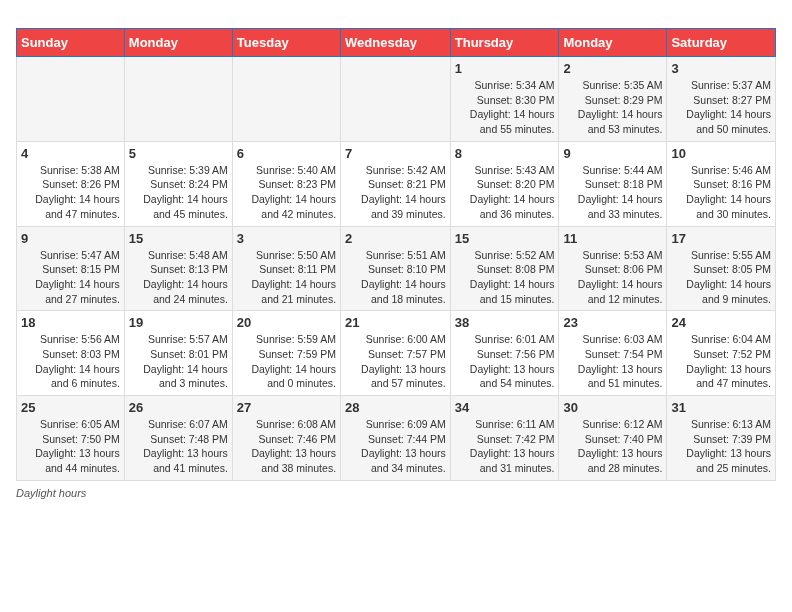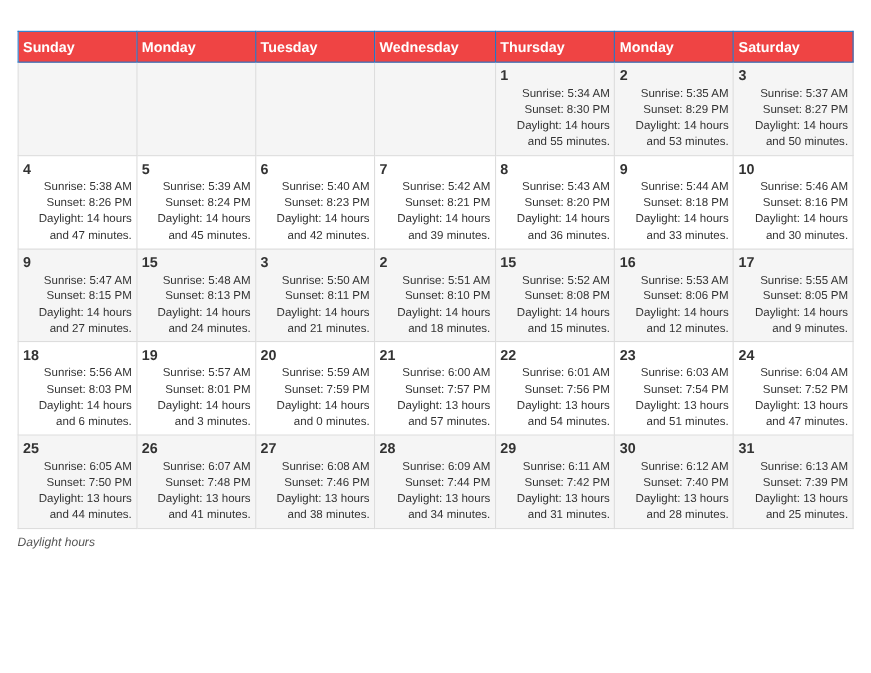--- a/index.html
+++ b/index.html
@@ -172,21 +172,21 @@
         </td>
         <td>
           <span class="day-number">2</span>
           <div class="day-info">Sunrise: 5:51 AM<br>Sunset: 8:10 PM<br>Daylight: 14 hours and 18 minutes.</div>
         </td>
         <td>
           <span class="day-number">15</span>
           <div class="day-info">Sunrise: 5:52 AM<br>Sunset: 8:08 PM<br>Daylight: 14 hours and 15 minutes.</div>
         </td>
         <td>
-          <span class="day-number">16</span>
+          <span class="day-number">11</span>
           <div class="day-info">Sunrise: 5:53 AM<br>Sunset: 8:06 PM<br>Daylight: 14 hours and 12 minutes.</div>
         </td>
         <td>
           <span class="day-number">17</span>
           <div class="day-info">Sunrise: 5:55 AM<br>Sunset: 8:05 PM<br>Daylight: 14 hours and 9 minutes.</div>
         </td>
       </tr>
       <tr>
         <td>
           <span class="day-number">18</span>
@@ -198,21 +198,21 @@
         </td>
         <td>
           <span class="day-number">20</span>
           <div class="day-info">Sunrise: 5:59 AM<br>Sunset: 7:59 PM<br>Daylight: 14 hours and 0 minutes.</div>
         </td>
         <td>
           <span class="day-number">21</span>
           <div class="day-info">Sunrise: 6:00 AM<br>Sunset: 7:57 PM<br>Daylight: 13 hours and 57 minutes.</div>
         </td>
         <td>
-          <span class="day-number">22</span>
+          <span class="day-number">38</span>
           <div class="day-info">Sunrise: 6:01 AM<br>Sunset: 7:56 PM<br>Daylight: 13 hours and 54 minutes.</div>
         </td>
         <td>
           <span class="day-number">23</span>
           <div class="day-info">Sunrise: 6:03 AM<br>Sunset: 7:54 PM<br>Daylight: 13 hours and 51 minutes.</div>
         </td>
         <td>
           <span class="day-number">24</span>
           <div class="day-info">Sunrise: 6:04 AM<br>Sunset: 7:52 PM<br>Daylight: 13 hours and 47 minutes.</div>
         </td>
@@ -228,21 +228,21 @@
         </td>
         <td>
           <span class="day-number">27</span>
           <div class="day-info">Sunrise: 6:08 AM<br>Sunset: 7:46 PM<br>Daylight: 13 hours and 38 minutes.</div>
         </td>
         <td>
           <span class="day-number">28</span>
           <div class="day-info">Sunrise: 6:09 AM<br>Sunset: 7:44 PM<br>Daylight: 13 hours and 34 minutes.</div>
         </td>
         <td>
-          <span class="day-number">29</span>
+          <span class="day-number">34</span>
           <div class="day-info">Sunrise: 6:11 AM<br>Sunset: 7:42 PM<br>Daylight: 13 hours and 31 minutes.</div>
         </td>
         <td>
           <span class="day-number">30</span>
           <div class="day-info">Sunrise: 6:12 AM<br>Sunset: 7:40 PM<br>Daylight: 13 hours and 28 minutes.</div>
         </td>
         <td>
           <span class="day-number">31</span>
           <div class="day-info">Sunrise: 6:13 AM<br>Sunset: 7:39 PM<br>Daylight: 13 hours and 25 minutes.</div>
         </td>

